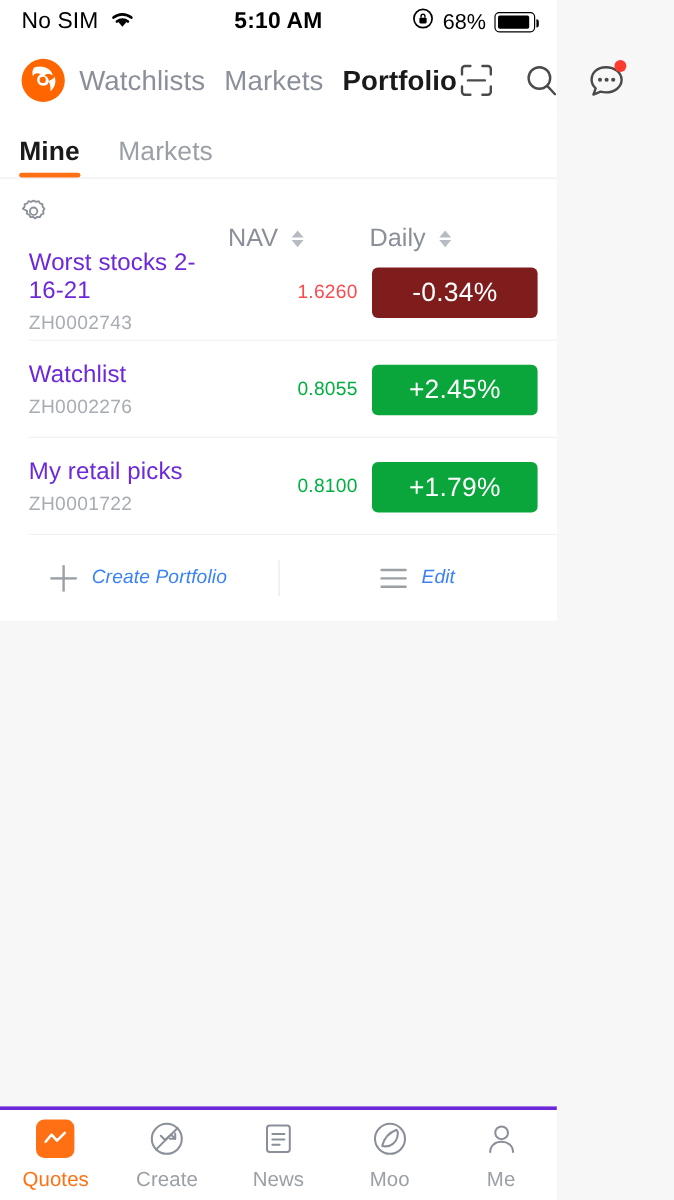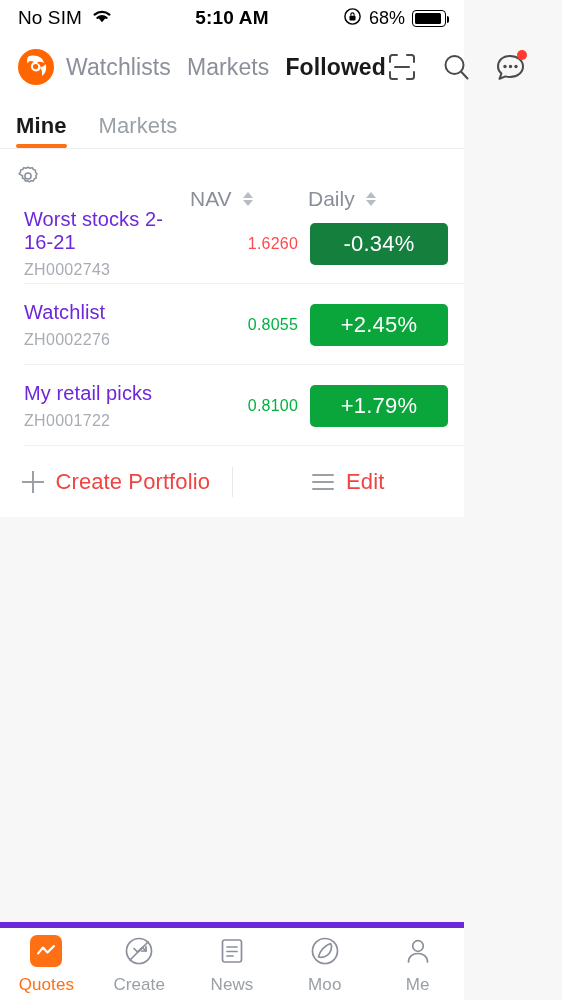--- a/index.html
+++ b/index.html
@@ -97,47 +97,47 @@
     width:118px; text-align:right; font-size:16px; padding-right:12px;
     letter-spacing:.2px;
   }
   .row-nav.up { color:#00b140; }
   .row-nav.down { color:#fb4b50; }
   .badge {
     width:138px; height:42px; border-radius:5px; color:#fff; font-size:22px;
     display:flex; align-items:center; justify-content:center; letter-spacing:.2px;
   }
   .badge.up { background:#0aa63c; }
-  .badge.down { background:#15803d; }
+  .badge.down { background:#7f1d1d; }
 
   
   .actions {
     background:#fff; height:71px; display:flex; align-items:center;
     position:relative;
   }
   .action {
     flex:1; display:flex; align-items:center; justify-content:center; gap:12px;
   }
-  .action-label { font-size:22px; color:#ef4444; letter-spacing:.1px; }
+  .action-label { font-size:16px; color:#3b82f6; letter-spacing:.1px;font-style:italic; }
   .vdiv { width:1px; height:30px; background:#e6e8ea; }
   .plus { position:relative; width:22px; height:22px; }
   .plus::before, .plus::after {
     content:""; position:absolute; background:#9aa0a6;
   }
   .plus::before { left:0; right:0; top:10px; height:2px; }
   .plus::after { top:0; bottom:0; left:10px; width:2px; }
   .hamburger { width:22px; display:flex; flex-direction:column; gap:5px; }
   .hamburger i { display:block; height:2px; background:#9aa0a6; border-radius:1px; }
 
   .filler { background:#f7f7f7; flex:1; }
 
   
   .bottombar {
     position:absolute; left:0; right:0; bottom:0; height:78px; background:#fff;
-    display:flex; align-items:center; border-top:6px solid #6d28d9;
+    display:flex; align-items:center; border-top:3px solid #6d28d9;
   }
   .bt { flex:1; display:flex; flex-direction:column; align-items:center; gap:7px; }
   .bt-ico { width:34px; height:34px; display:flex; align-items:center; justify-content:center; }
   .bt-label { font-size:17px; color:#9aa0a6; letter-spacing:.1px; }
   .bt.active .bt-label { color:#ff7014; }
   .quotes-sq {
     width:32px; height:32px; background:#ff7014; border-radius:7px;
     display:flex; align-items:center; justify-content:center;
   }
 </style>
@@ -178,21 +178,21 @@
       <svg width="40" height="40" viewBox="0 0 40 40">
         <circle cx="20" cy="20" r="18" fill="#ff6600"></circle>
         <path d="M13 9 C20 7 27 10 28 16 C25 14 22 14.5 21 16 C24 17 25.5 20 24 22.5 C22.5 25 18 25 16 22.5 C14 20 15 16 18 15 C15 13 12 14 11.5 17 C10.5 13 11 10.5 13 9 Z" fill="#fff"></path>
         <circle cx="19.6" cy="19.6" r="2.6" fill="#ff6600"></circle>
         <path d="M29.5 17 C31 21 30 26 26 29 C26.5 25 25.5 22 24 20.5 C26 20 28.5 19 29.5 17 Z" fill="#fff"></path>
       </svg>
     </span>
     <div class="nav">
       <span class="nav-item">Watchlists</span>
       <span class="nav-item">Markets</span>
-      <span class="nav-item active">Followed</span>
+      <span class="nav-item active">Portfolio</span>
     </div>
     <div class="hdr-icons">
       <span class="hdr-icon">
         <svg width="32" height="32" viewBox="0 0 32 32">
           <path d="M4 11 V6.5 A2.5 2.5 0 0 1 6.5 4 H11" stroke="#4a4a4a" stroke-width="2" fill="none" stroke-linecap="round"></path>
           <path d="M21 4 H25.5 A2.5 2.5 0 0 1 28 6.5 V11" stroke="#4a4a4a" stroke-width="2" fill="none" stroke-linecap="round"></path>
           <path d="M28 21 V25.5 A2.5 2.5 0 0 1 25.5 28 H21" stroke="#4a4a4a" stroke-width="2" fill="none" stroke-linecap="round"></path>
           <path d="M11 28 H6.5 A2.5 2.5 0 0 1 4 25.5 V21" stroke="#4a4a4a" stroke-width="2" fill="none" stroke-linecap="round"></path>
           <path d="M9 16 H23" stroke="#4a4a4a" stroke-width="2" stroke-linecap="round"></path>
         </svg>

